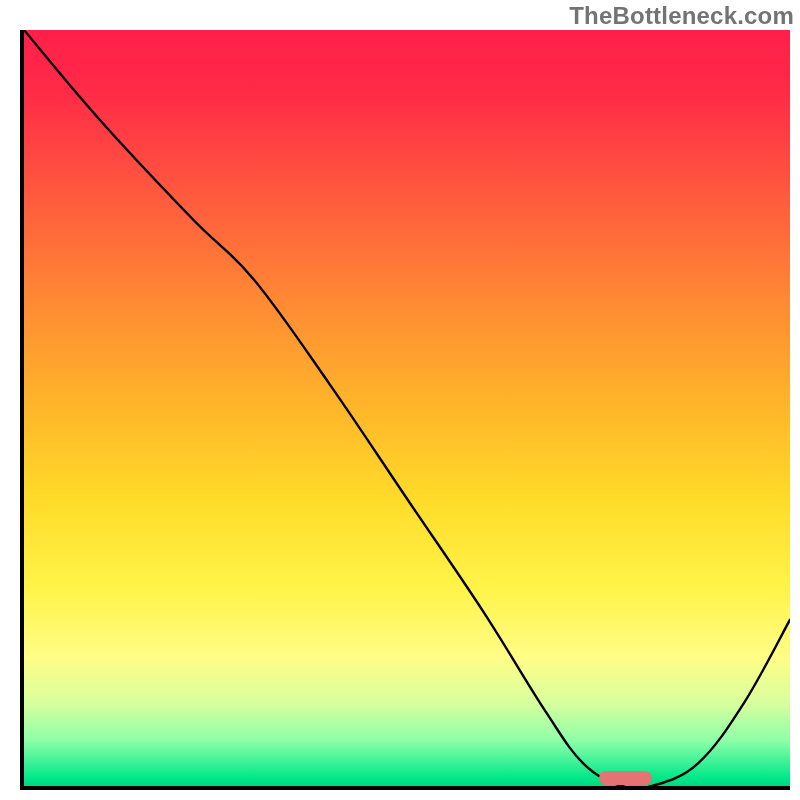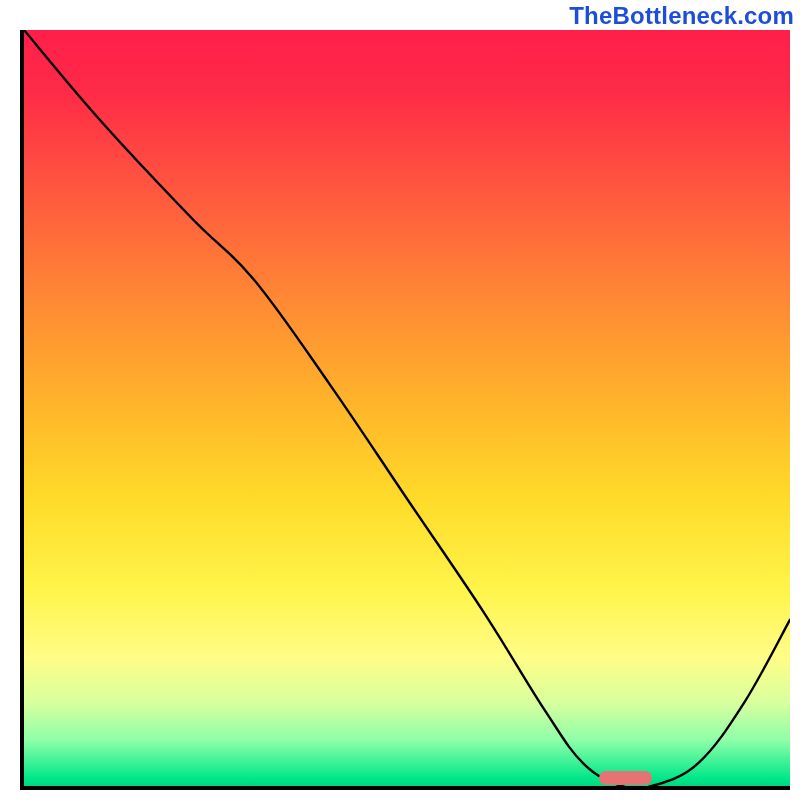--- a/index.html
+++ b/index.html
@@ -15,21 +15,21 @@
     width: 800px;
     height: 800px;
   }
   .attribution {
     position: absolute;
     top: 2px;
     right: 6px;
     font-family: Arial, Helvetica, sans-serif;
     font-size: 24px;
     font-weight: 600;
-    color: #1d4ed8;
+    color: #737373;
     letter-spacing: 0.2px;
     user-select: none;
     margin-left: 10px;
   }
   .plot-area {
     position: absolute;
     left: 20px;
     top: 30px;
     width: 770px;
     height: 760px;

